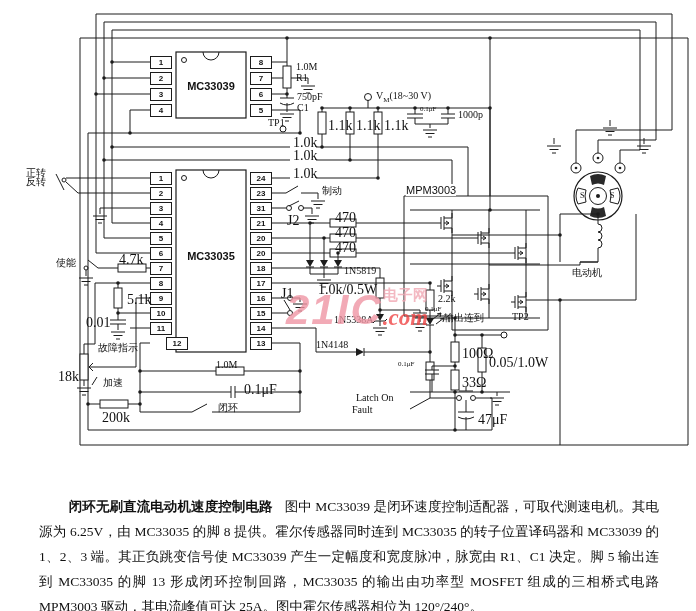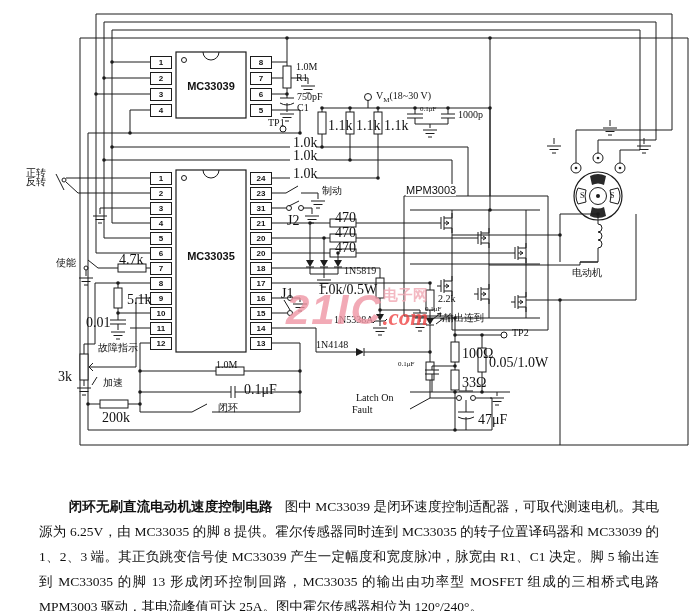--- a/index.html
+++ b/index.html
@@ -241,21 +241,21 @@
     <div class="pin" style="left:150px;top:187px">2</div>
     <div class="pin" style="left:150px;top:202px">3</div>
     <div class="pin" style="left:150px;top:217px">4</div>
     <div class="pin" style="left:150px;top:232px">5</div>
     <div class="pin" style="left:150px;top:247px">6</div>
     <div class="pin" style="left:150px;top:262px">7</div>
     <div class="pin" style="left:150px;top:277px">8</div>
     <div class="pin" style="left:150px;top:292px">9</div>
     <div class="pin" style="left:150px;top:307px">10</div>
     <div class="pin" style="left:150px;top:322px">11</div>
-    <div class="pin" style="left:150px;top:337px">12</div>
+    <div class="pin" style="left:166px;top:337px">12</div>
     <div class="pin" style="left:250px;top:172px">24</div>
     <div class="pin" style="left:250px;top:187px">23</div>
     <div class="pin" style="left:250px;top:202px">31</div>
     <div class="pin" style="left:250px;top:217px">21</div>
     <div class="pin" style="left:250px;top:232px">20</div>
     <div class="pin" style="left:250px;top:247px">20</div>
     <div class="pin" style="left:250px;top:262px">18</div>
     <div class="pin" style="left:250px;top:277px">17</div>
     <div class="pin" style="left:250px;top:292px">16</div>
     <div class="pin" style="left:250px;top:307px">15</div>
@@ -264,21 +264,21 @@
 
     <div class="L icname" style="left:178px;top:80px">MC33039</div>
     <div class="L icname" style="left:178px;top:250px">MC33035</div>
     <div class="L" style="left:406px;top:184px;font:11px 'Liberation Sans',sans-serif;background:#fff">MPM3003</div>
 
     <div class="L" style="left:296px;top:62px">1.0M</div>
     <div class="L" style="left:296px;top:73px">R1</div>
     <div class="L" style="left:297px;top:92px">750pF</div>
     <div class="L" style="left:297px;top:103px">C1</div>
     <div class="L" style="left:268px;top:118px">TP1</div>
-    <div class="L" style="left:512px;top:328px">TP2</div>
+    <div class="L" style="left:512px;top:312px">TP2</div>
     <div class="L s9" style="left:293px;top:136px">1.0k</div>
     <div class="L s9" style="left:293px;top:149px">1.0k</div>
     <div class="L s9" style="left:293px;top:167px">1.0k</div>
     <div class="L s9" style="left:328px;top:119px">1.1k</div>
     <div class="L s9" style="left:356px;top:119px">1.1k</div>
     <div class="L s9" style="left:384px;top:119px">1.1k</div>
     <div class="L" style="left:376px;top:91px"><span>V</span><sub style="font-size:7px">M</sub><span>(18~30 V)</span></div>
     <div class="L s7" style="left:420px;top:106px">0.1μF</div>
     <div class="L" style="left:458px;top:110px">1000p</div>
     <div class="L" style="left:26px;top:168px">正转</div>
@@ -289,21 +289,21 @@
     <div class="L s9" style="left:335px;top:211px">470</div>
     <div class="L s9" style="left:335px;top:226px">470</div>
     <div class="L s9" style="left:335px;top:241px">470</div>
     <div class="L" style="left:344px;top:266px">1N5819</div>
     <div class="L" style="left:56px;top:258px">使能</div>
     <div class="L s9" style="left:119px;top:253px">4.7k</div>
     <div class="L s9" style="left:127px;top:293px">5.1k</div>
     <div class="L s9" style="left:86px;top:316px">0.01</div>
     <div class="L" style="left:98px;top:343px">故障指示</div>
     <div class="L" style="left:103px;top:378px">加速</div>
-    <div class="L s9" style="left:58px;top:370px">3k</div>
+    <div class="L s9" style="left:58px;top:370px">18k</div>
     <div class="L s9" style="left:102px;top:411px">200k</div>
     <div class="L" style="left:216px;top:360px">1.0M</div>
     <div class="L s9" style="left:244px;top:383px">0.1μF</div>
     <div class="L" style="left:218px;top:403px">闭环</div>
     <div class="L s9" style="left:318px;top:283px">1.0k/0.5W</div>
     <div class="L" style="left:334px;top:315px">1N5338A</div>
     <div class="L s7" style="left:425px;top:306px">0.1μF</div>
     <div class="L" style="left:438px;top:294px">2.2k</div>
     <div class="L" style="left:444px;top:313px">输出连到</div>
     <div class="L" style="left:316px;top:340px">1N4148</div>

